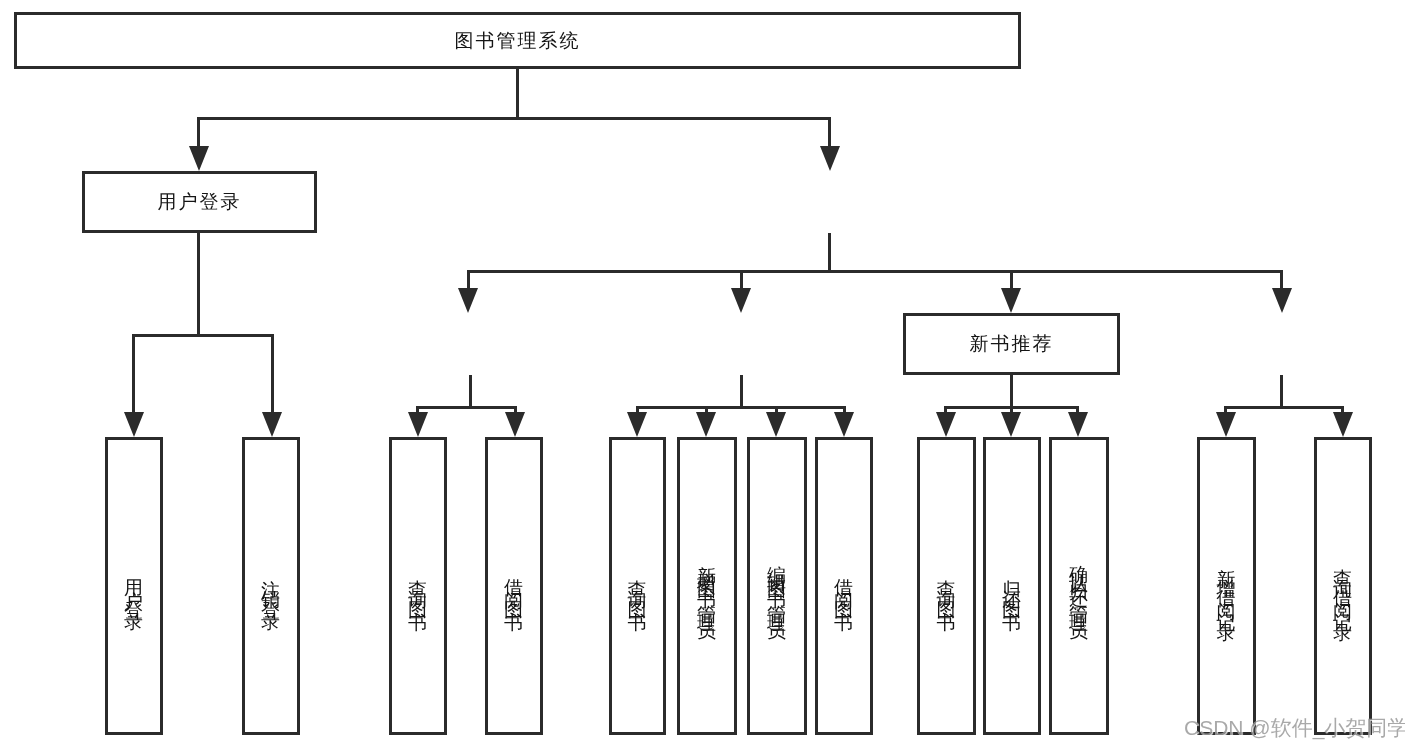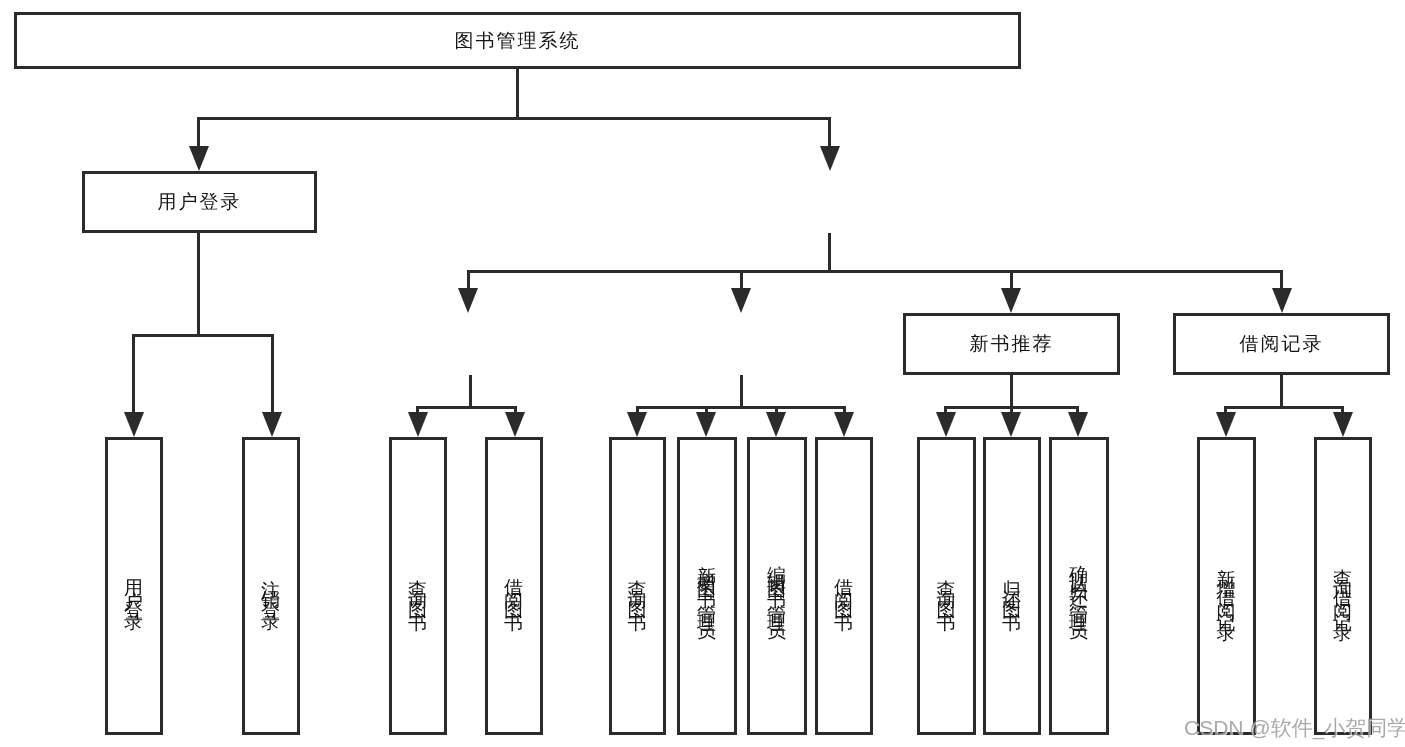--- a/index.html
+++ b/index.html
@@ -55,23 +55,20 @@
   <div class="box" style="left:14px;top:12px;width:1007px;height:57px">
     <span class="hlabel">图书管理系统</span>
   </div>
 
   <div class="box" style="left:82px;top:171px;width:235px;height:62px">
     <span class="hlabel">用户登录</span>
   </div>
 
   <div class="box" style="left:903px;top:313px;width:217px;height:62px">
     <span class="hlabel">新书推荐</span>
-  </div>
-  <div class="box" style="left:1173px;top:313px;width:217px;height:62px">
-    <span class="hlabel">借阅记录</span>
   </div>
 
   <div class="box" style="left:105px;top:437px;width:58px;height:298px">
     <span class="vtext">用户登录</span>
   </div>
   <div class="box" style="left:242px;top:437px;width:58px;height:298px">
     <span class="vtext">注销登录</span>
   </div>
   <div class="box" style="left:389px;top:437px;width:58px;height:298px">
     <span class="vtext">查询图书</span>

